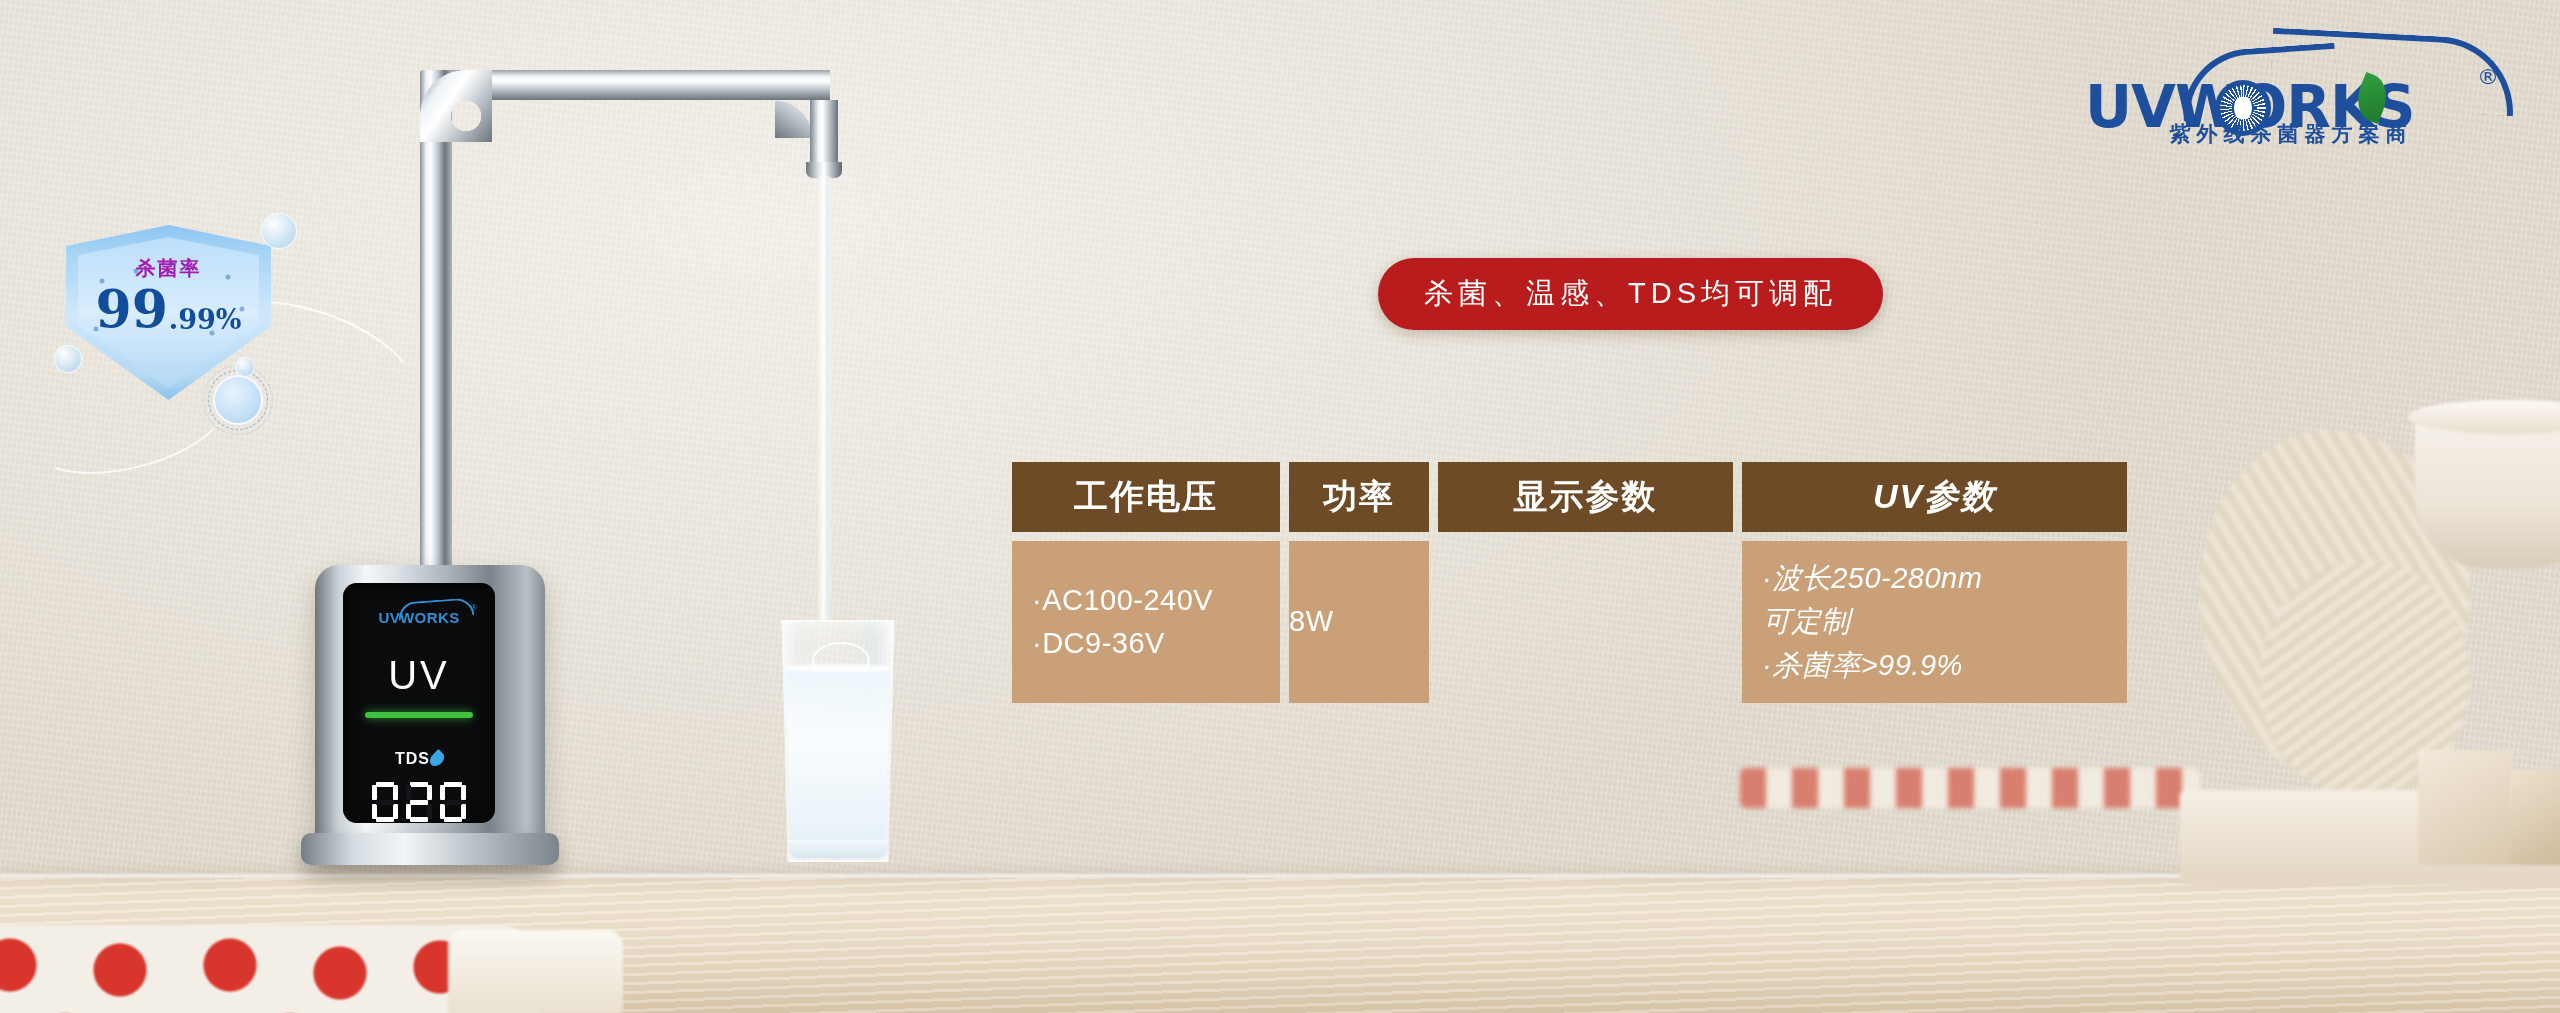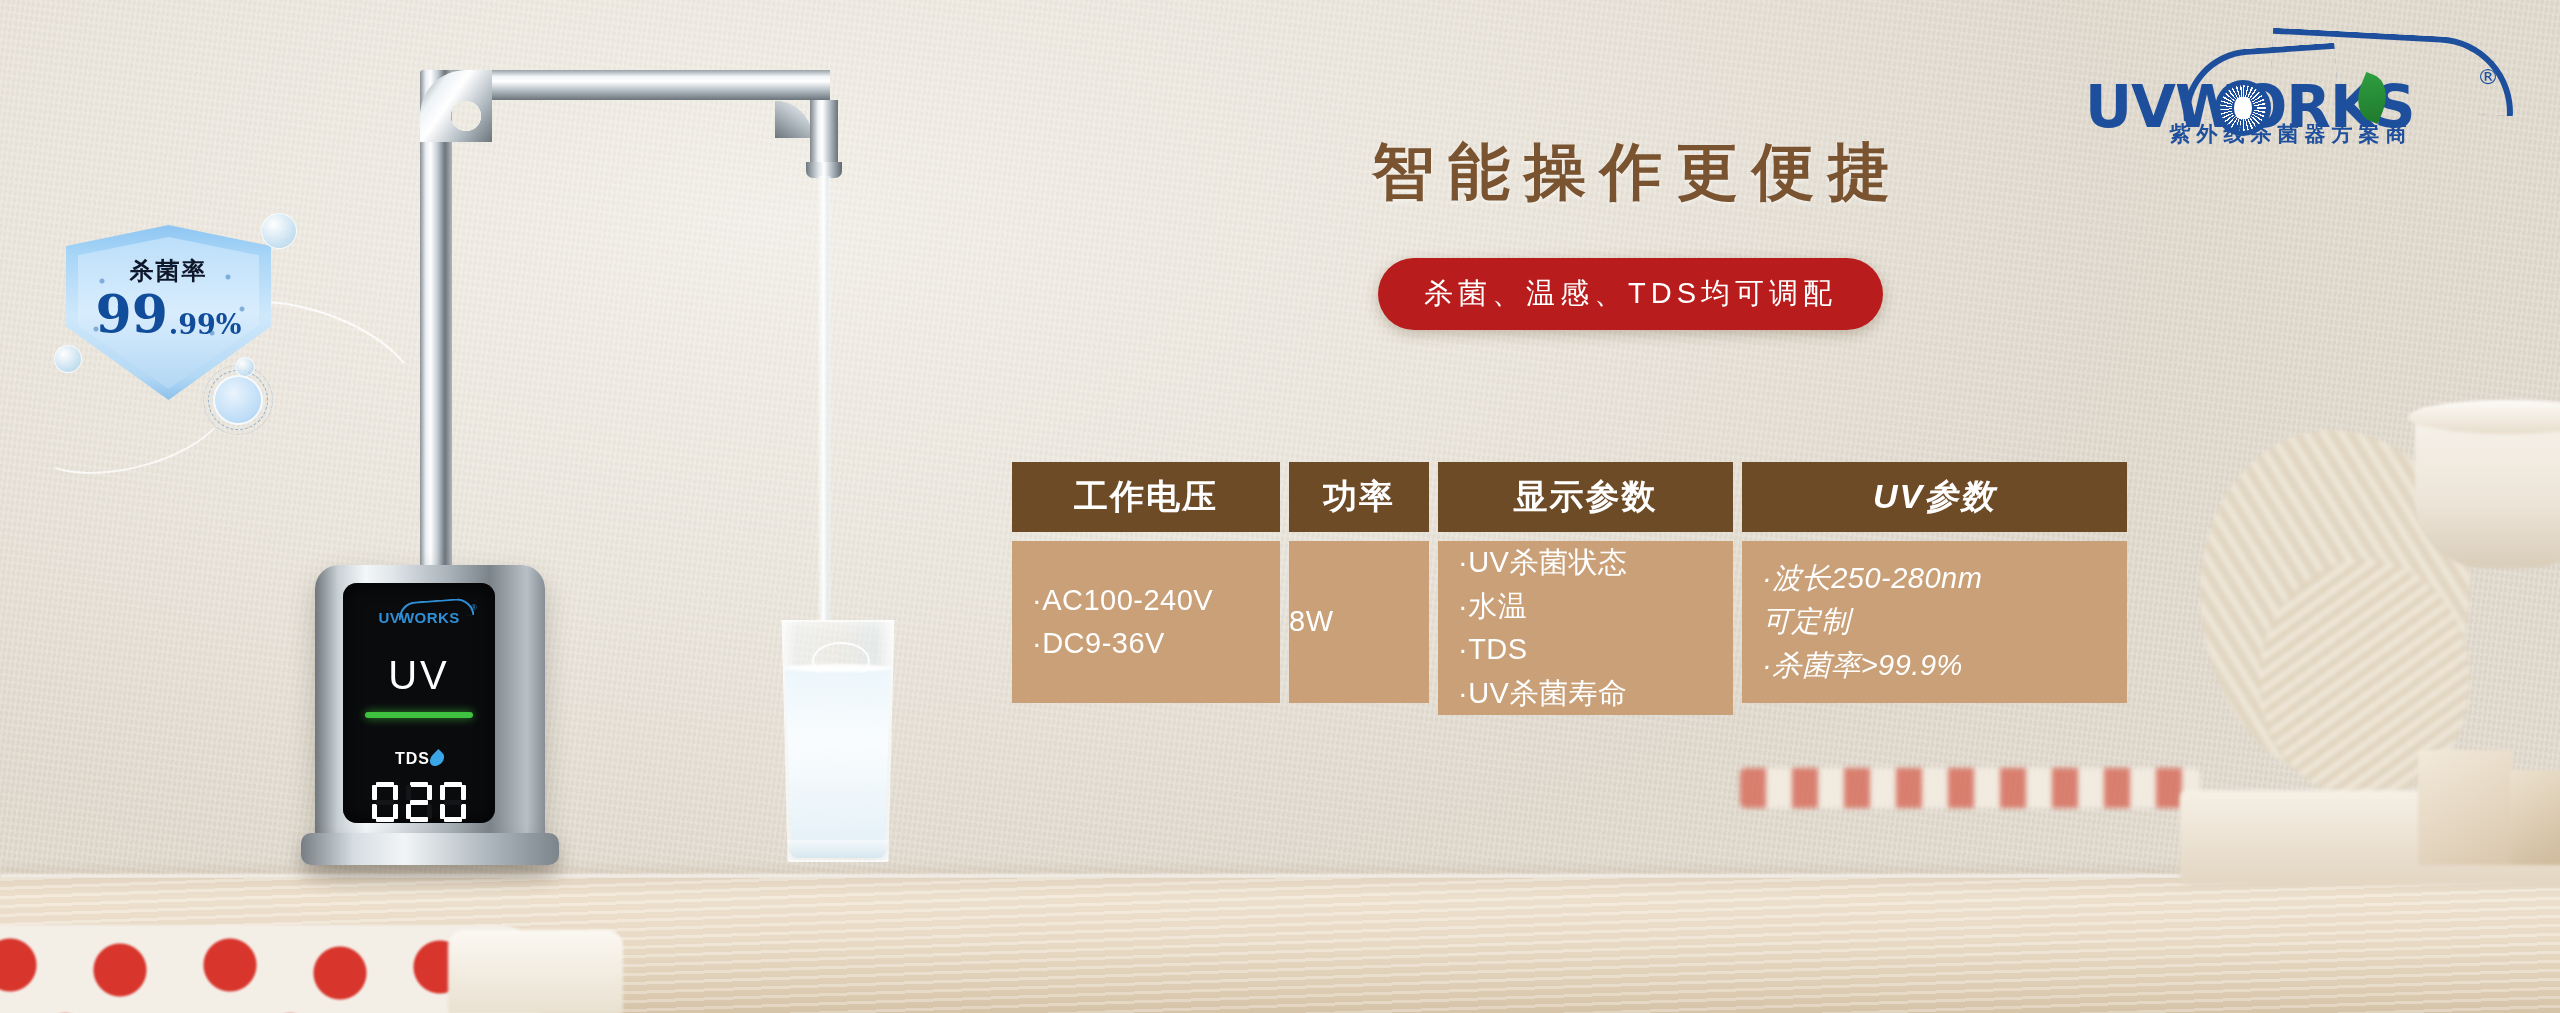--- a/index.html
+++ b/index.html
@@ -295,21 +295,21 @@
       radial-gradient(circle 2px at 134px 96px,#3f7fc4 0 2px,transparent 3px),
       radial-gradient(circle 2px at 96px 26px,#3f7fc4 0 2px,transparent 3px);
     opacity:.55;
   }
   .badge-text{
     position:absolute;left:18px;top:0;width:205px;height:175px;
     display:flex;flex-direction:column;align-items:center;justify-content:flex-start;
     padding-top:30px;box-sizing:border-box;
   }
   .badge-label{
-    color:#0f172a;font-size:24px;font-weight:bold;letter-spacing:2px;
+    color:#a21caf;font-size:20px;font-weight:bold;letter-spacing:2px;
     font-family:Liberation Mono, monospace;
   }
   .badge-num{
     display:flex;align-items:flex-end;color:#114d9a;margin-top:2px;
   }
   .badge-num-big{font-size:52px;font-weight:bold;line-height:.95;font-family:"DejaVu Serif",serif;}
   .badge-num-small{font-size:27px;font-weight:bold;line-height:1;margin-left:1px;font-family:"DejaVu Serif",serif;}
   .bubble{
     position:absolute;border-radius:50%;
     background:radial-gradient(circle at 34% 30%,rgba(255,255,255,.95),rgba(190,224,248,.75) 62%,rgba(130,190,235,.5));
@@ -529,21 +529,20 @@
     <div class="bubble bub3"></div>
     <div class="badge-text">
       <div class="badge-label">杀菌率</div>
       <div class="badge-num">
         <span class="badge-num-big">99</span>
         <span class="badge-num-small">.99%</span>
       </div>
     </div>
   </div>
 
-  <div class="headline">智能操作更便捷</div>
   <div class="pill">杀菌、温感、TDS均可调配</div>
 
   <div class="spec">
 
     <div class="col c1">
       <div class="th">工作电压</div>
       <div class="td left">
         <span class="line">·AC100-240V</span>
         <span class="line">·DC9-36V</span>
       </div>
@@ -552,26 +551,20 @@
     <div class="col c2">
       <div class="th">功率</div>
       <div class="td center">
         <span class="line">8W</span>
       </div>
     </div>
 
 
     <div class="col c4">
       <div class="th">显示参数</div>
-      <div class="td left">
-        <span class="line">·UV杀菌状态</span>
-        <span class="line">·水温</span>
-        <span class="line">·TDS</span>
-        <span class="line">·UV杀菌寿命</span>
-      </div>
     </div>
 
     <div class="col c5">
       <div class="th">UV参数</div>
       <div class="td left">
         <span class="line">·波长250-280nm</span>
         <span class="line"> 可定制</span>
         <span class="line">·杀菌率&gt;99.9%</span>
       </div>
     </div>

